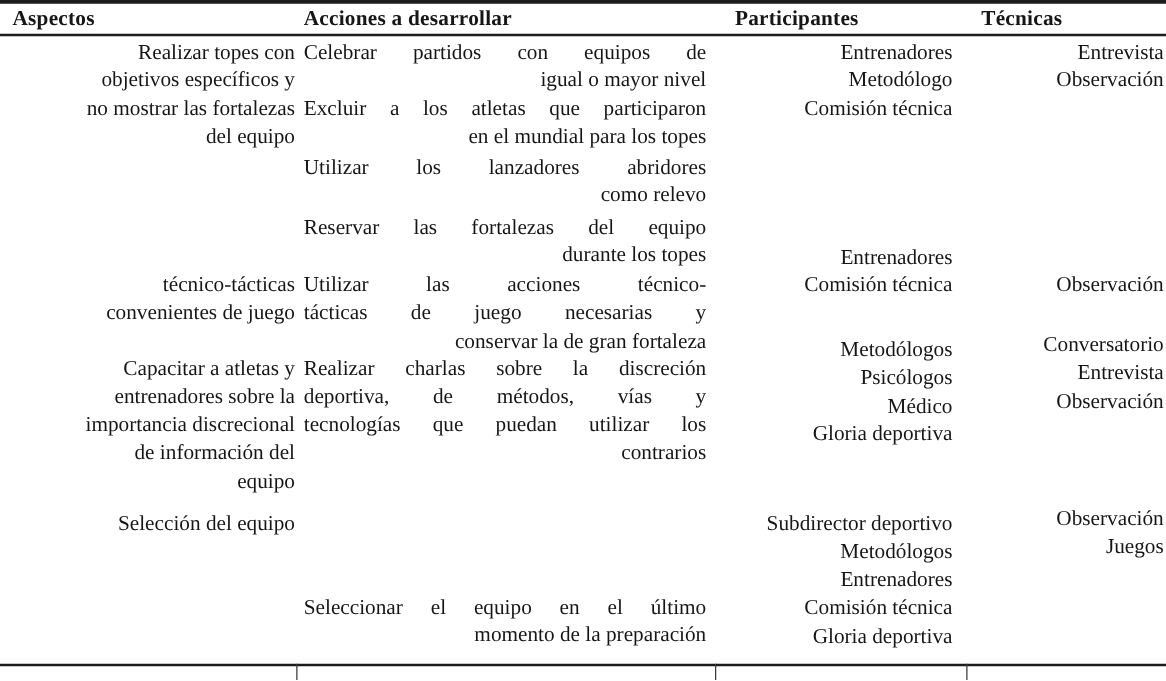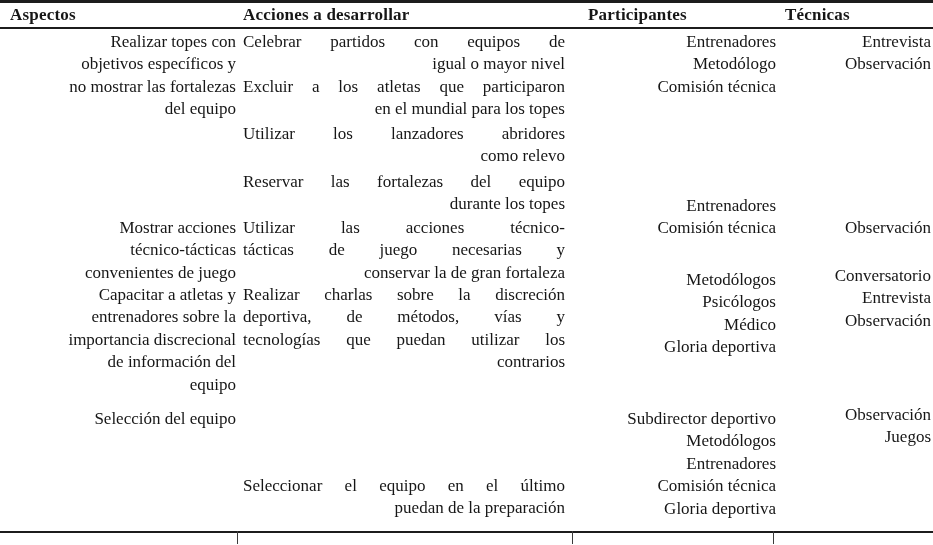--- a/index.html
+++ b/index.html
@@ -40,21 +40,20 @@
   <div class="hdr" style="left:785px">Técnicas</div>
 
   <div class="col" style="left:10px; width:226px; height:545px">
     <div class="block" style="top:31px">
       <div class="ln">Realizar topes con</div>
       <div class="ln">objetivos específicos y</div>
       <div class="ln">no mostrar las fortalezas</div>
       <div class="ln">del equipo</div>
     </div>
     <div class="block" style="top:217px">
-      <div class="ln">Mostrar acciones</div>
       <div class="ln">técnico-tácticas</div>
       <div class="ln">convenientes de juego</div>
     </div>
     <div class="block" style="top:284px">
       <div class="ln">Capacitar a atletas y</div>
       <div class="ln">entrenadores sobre la</div>
       <div class="ln">importancia discrecional</div>
       <div class="ln">de información del</div>
       <div class="ln">equipo</div>
     </div>
@@ -86,25 +85,25 @@
       <div class="ln">conservar la de gran fortaleza</div>
     </div>
     <div class="block" style="top:284px">
       <div class="ln j">Realizar charlas sobre la discreción</div>
       <div class="ln j">deportiva, de métodos, vías y</div>
       <div class="ln j">tecnologías que puedan utilizar los</div>
       <div class="ln">contrarios</div>
     </div>
     <div class="block" style="top:475px">
       <div class="ln j">Seleccionar el equipo en el último</div>
-      <div class="ln">puedan de la preparación</div>
+      <div class="ln">momento de la preparación</div>
     </div>
   </div>
 
-  <div class="col" style="left:586px; width:190px; height:404px">
+  <div class="col" style="left:572px; width:190px; height:404px">
     <div class="block" style="top:31px">
       <div class="ln">Entrenadores</div>
       <div class="ln">Metodólogo</div>
       <div class="ln">Comisión técnica</div>
     </div>
     <div class="block" style="top:195px">
       <div class="ln">Entrenadores</div>
       <div class="ln">Comisión técnica</div>
     </div>
     <div class="block" style="top:269px">

